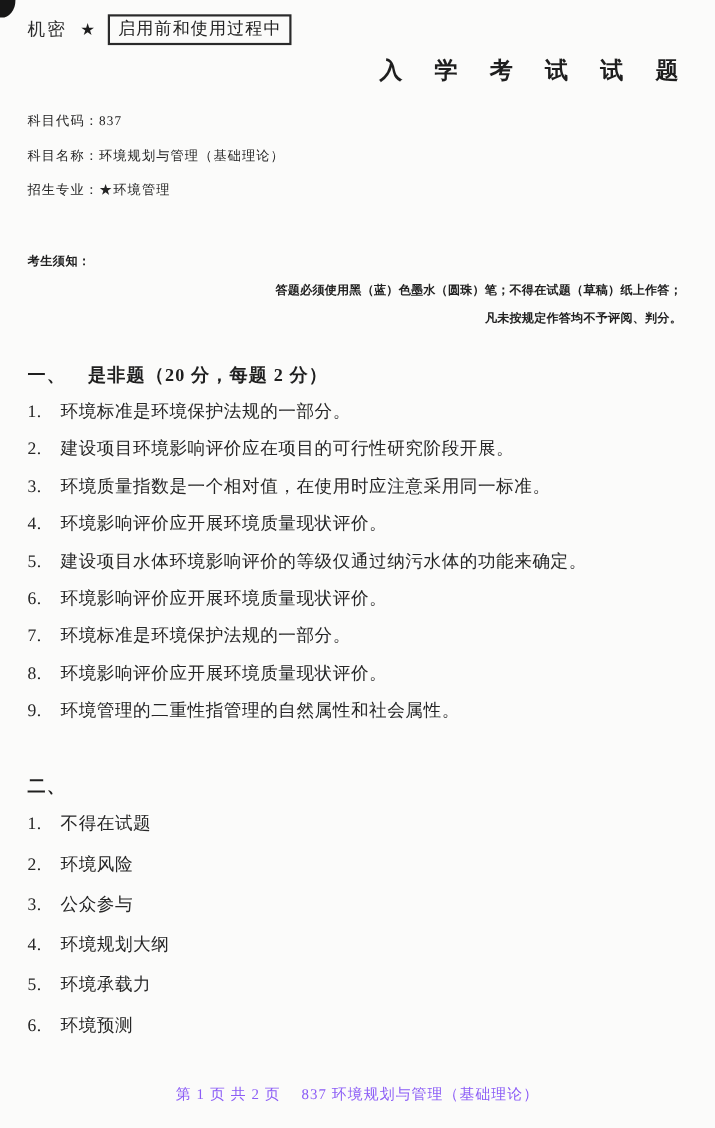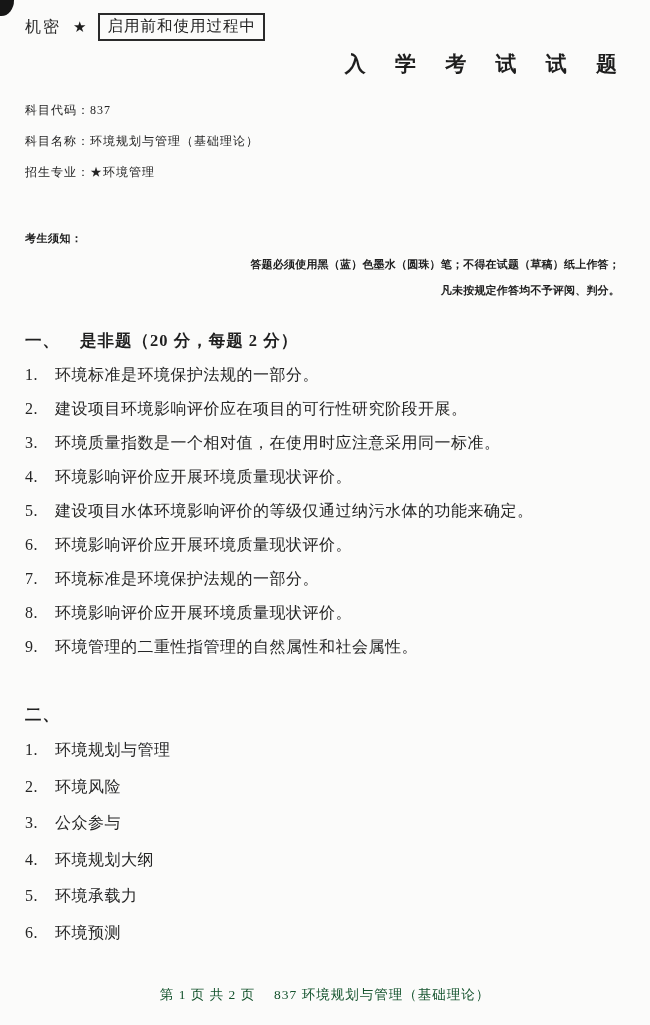--- a/index.html
+++ b/index.html
@@ -100,21 +100,21 @@
   .q-s2 { line-height: 36.5px; }
   .q-num { flex: 0 0 30px; }
   .q-text { flex: 1 1 auto; font-family: Liberation Serif, serif; }
   .footer {
     position: absolute;
     left: 0; right: 0;
     top: 986px;
     text-align: center;
     font-size: 13.5px;
     letter-spacing: 1px;
-    color: #14532d;
+    color: #8b5cf6;
   }
 </style>
 </head>
 <body>
 
 <div class="page">
 
   <div class="corner-smudge"></div>
 
   <div class="classification-row">
@@ -189,21 +189,21 @@
     </div>
   </div>
 
   <div class="section-heading second">
     <span class="section-num">二、</span>
   </div>
 
   <div class="question-list">
     <div class="question-row q-s2">
       <span class="q-num">1.</span>
-      <span class="q-text">环境规划与管理</span>
+      <span class="q-text">不得在试题</span>
     </div>
     <div class="question-row q-s2">
       <span class="q-num">2.</span>
       <span class="q-text">环境风险</span>
     </div>
     <div class="question-row q-s2">
       <span class="q-num">3.</span>
       <span class="q-text">公众参与</span>
     </div>
     <div class="question-row q-s2">

